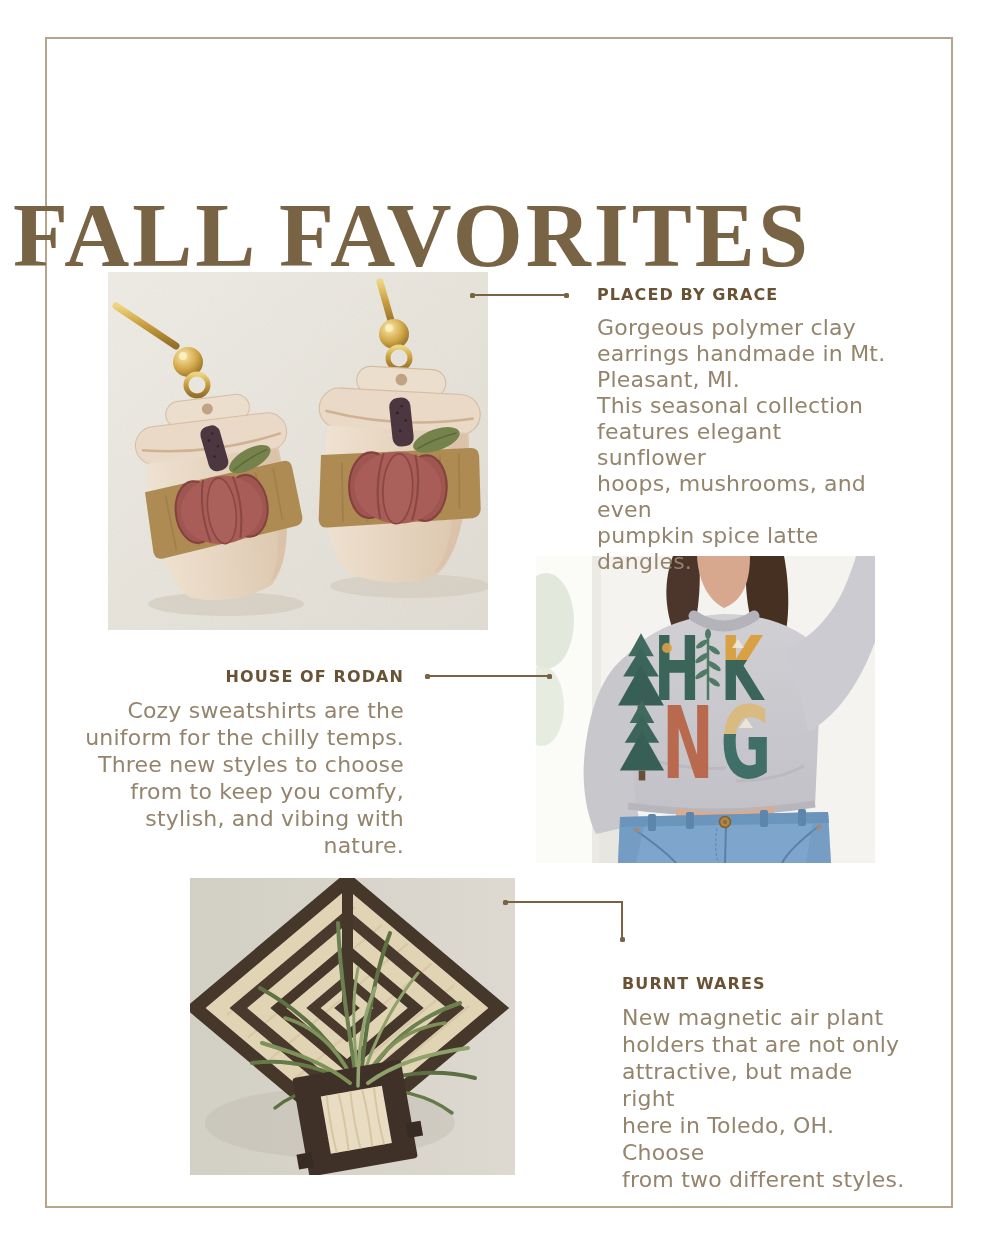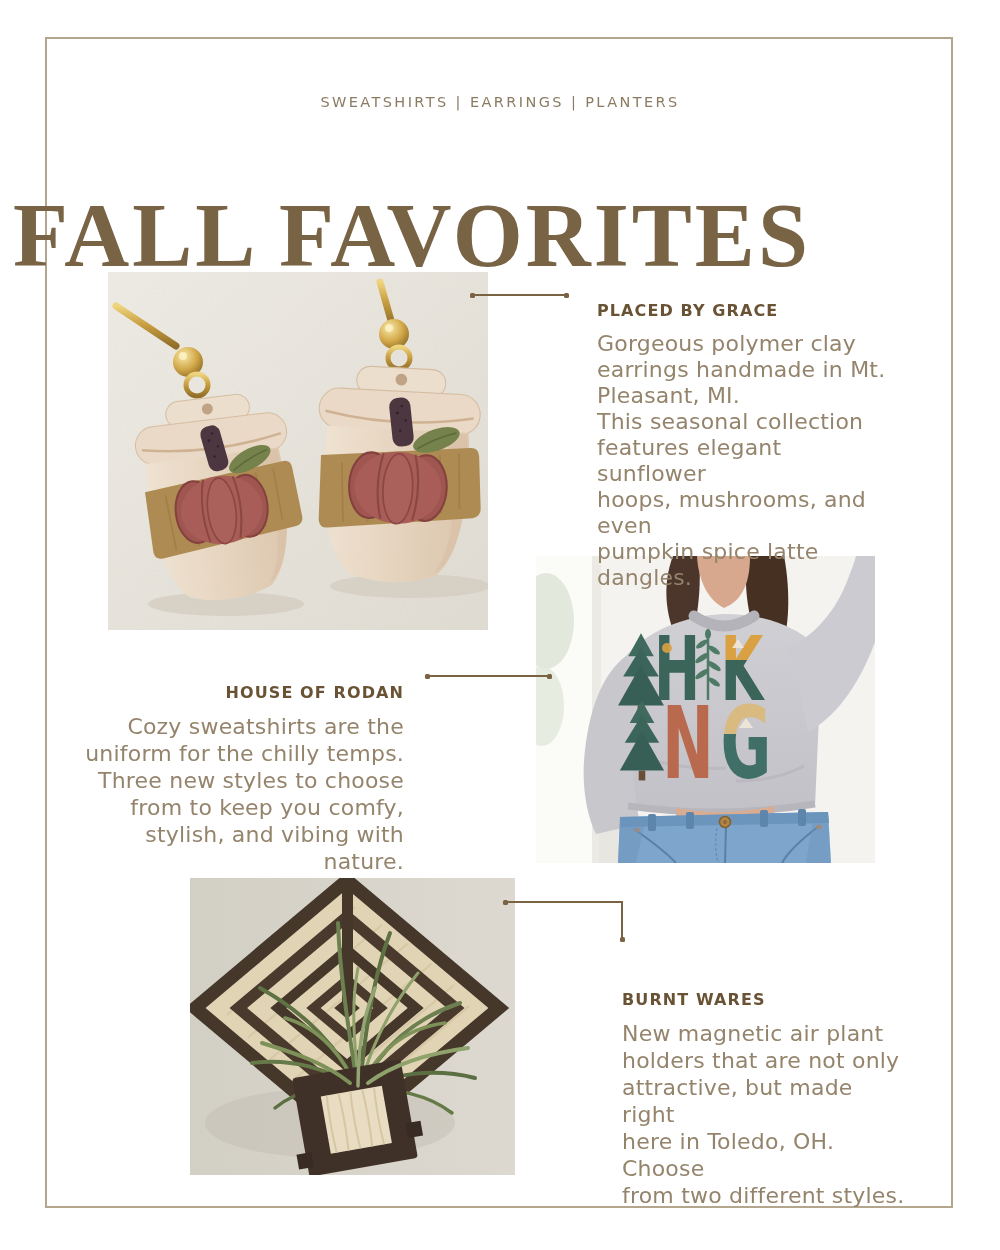--- a/index.html
+++ b/index.html
@@ -9,21 +9,21 @@
          border:2px solid #b3a68c;box-sizing:border-box;}
   .eyebrow{position:absolute;left:0;top:94px;width:1000px;text-align:center;
            font-size:14.5px;font-weight:500;letter-spacing:2.4px;color:#8b7b62;}
   .title{position:absolute;left:0;top:131px;width:824px;text-align:center;
          font-family:"Liberation Serif",serif;font-size:90px;line-height:90px;
          letter-spacing:3px;color:#786345;white-space:nowrap;}
   figure{margin:0;padding:0;position:absolute;}
   .img-earrings{left:108px;top:272px;width:380px;height:358px;}
   .img-sweatshirt{left:536px;top:556px;width:339px;height:307px;}
   .img-planter{left:190px;top:878px;width:325px;height:297px;}
-  .callout{position:absolute;margin-top:16px;}
+  .callout{position:absolute;}
   .callout h3{margin:0;font-size:16px;line-height:20px;font-weight:700;
               letter-spacing:1.1px;color:#6a5335;}
   .callout p{margin:10px 0 0;font-size:22px;line-height:26px;letter-spacing:0.2px;
              color:#95846c;white-space:pre-line;}
   .callout.lh27 p{line-height:27px;}
   .s1{left:597px;top:285px;width:300px;}
   .s2{right:596px;top:667px;width:340px;text-align:right;}
   .s3{left:622px;top:974px;width:285px;}
   .hline{position:absolute;height:0;border-top:2px solid #7a6342;}
   .c1{left:472px;top:294px;width:95px;}
@@ -36,21 +36,20 @@
   .dot.elb-start{left:-2px;top:-3.5px;}
   .dot.elb-end{right:-3.5px;bottom:-2px;}
 </style>
 </head>
 <body>
 
 <div class="canvas">
 
   <div class="frame"></div>
 
-  <div class="eyebrow">SWEATSHIRTS | EARRINGS | PLANTERS</div>
   <h1 class="title">FALL FAVORITES</h1>
 
   <figure class="img-earrings">
     <svg width="380" height="358" viewBox="0 0 380 358">
       <defs>
         <linearGradient id="ebg" x1="0" y1="0" x2="1" y2="1">
           <stop offset="0" stop-color="#efece5"></stop>
             <stop offset="1" stop-color="#e0dcd2"></stop>
         </linearGradient>
         <linearGradient id="gold" x1="0" y1="0" x2="0" y2="1">

